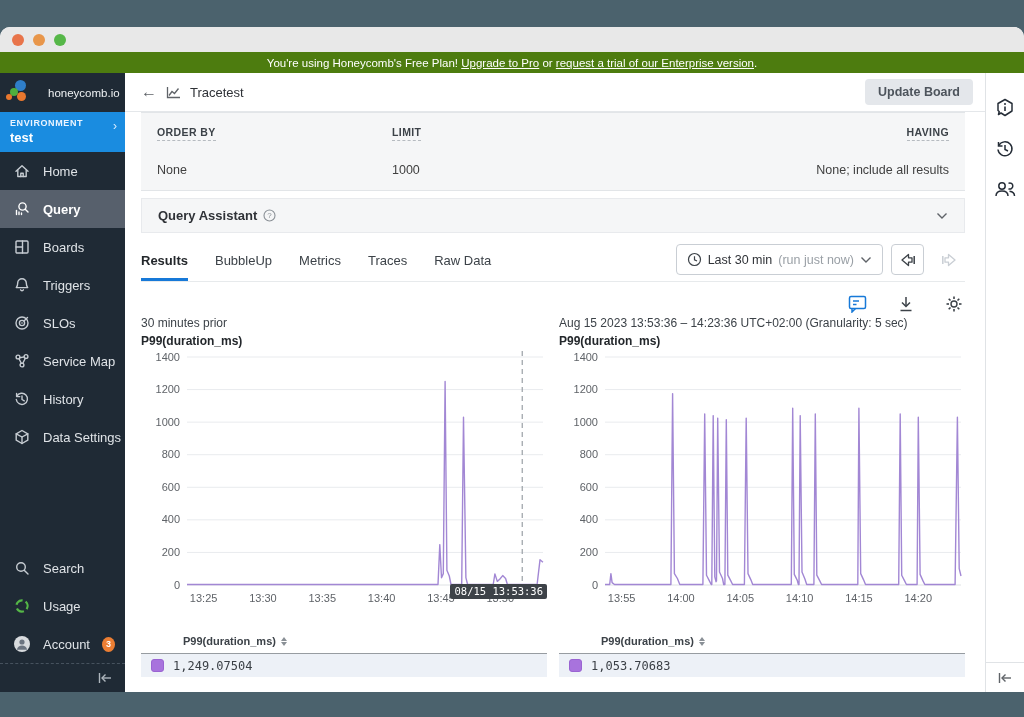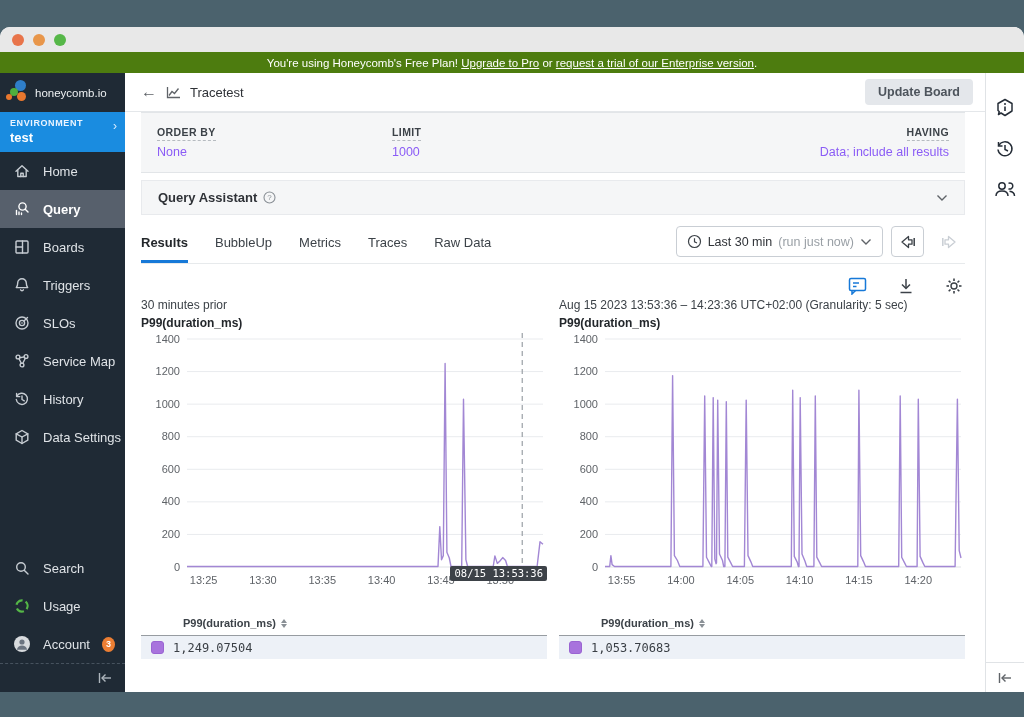--- a/index.html
+++ b/index.html
@@ -14,21 +14,21 @@
   .tl-dot { width:12px; height:12px; border-radius:50%; }
 
   
   .banner { height:21px; background:#4d7c0f; color:#fff; font-size:11.5px; display:flex; align-items:center; justify-content:center; flex:none; white-space:pre; }
   .banner .lnk { text-decoration:underline; cursor:pointer; }
 
   .app { flex:1; display:flex; min-height:0; }
 
   
   .sidebar { width:125px; background:#1f2a35; color:#e6e9ec; display:flex; flex-direction:column; flex:none; }
-  .logo { height:39px; display:flex; align-items:center; padding-left:6px; gap:3px; flex:none; }
+  .logo { height:39px; display:flex; align-items:center; padding-left:6px; gap:16px; flex:none; }
   .logo-dots { position:relative; width:26px; height:28px; flex:none; }
   .logo-dots i { position:absolute; border-radius:50%; }
   .logo-text { font-size:11.5px; color:#eef1f3; }
   .env { background:#1a8ce0; padding:6px 8px 7px 10px; position:relative; flex:none; }
   .env-label { font-size:9px; font-weight:bold; letter-spacing:.6px; color:#eaf4ff; }
   .env-name { font-size:13px; font-weight:bold; color:#fff; margin-top:2px; }
   .env-chevron { position:absolute; right:8px; top:7px; font-size:12px; color:#d8ecff; }
   .nav { flex:none; }
   .nav-item { height:38px; display:flex; align-items:center; padding-left:13px; gap:12px; font-size:13px; color:#dfe3e7; cursor:pointer; }
   .nav-item.active { background:#57606c; font-weight:bold; color:#fff; }
@@ -44,21 +44,21 @@
   .hdr { height:39px; display:flex; align-items:center; padding:0 12px 0 16px; border-bottom:1px solid #e4e7ea; gap:9px; flex:none; }
   .back { font-size:16px; color:#5f6368; cursor:pointer; line-height:1; }
   .hdr-title { font-size:13px; color:#2f3237; }
   .update-btn { margin-left:auto; background:#e4e7eb; color:#4d545c; font-size:12.5px; font-weight:bold; padding:6px 13px; border-radius:4px; border:none; cursor:pointer; font-family:inherit; }
 
   .content { flex:1; padding:0 20px 0 16px; overflow:hidden; position:relative; }
 
   .summary { background:#f5f6f7; border-top:1px solid #e2e5e8; border-bottom:1px solid #e2e5e8; padding:9px 16px 13px; display:flex; }
   .sum-col1 { width:235px; } .sum-col2 { width:175px; } .sum-col3 { flex:1;text-align:right; }
   .sum-label { font-size:10.5px; font-weight:bold; color:#3c4248; letter-spacing:.4px; display:inline-block; border-bottom:1px dashed #b6bbc0; padding-bottom:2px; }
-  .sum-value { font-size:12.5px; color:#8b5cf6; margin-top:4px; }
+  .sum-value { font-size:12.5px; color:#404040; margin-top:22px; }
 
   .qa { background:#f5f6f7; border:1px solid #e8eaed; margin-top:7px; padding:9px 16px; display:flex; align-items:center; gap:6px; cursor:pointer; }
   .qa-title { font-size:13px; font-weight:bold; color:#2f3237; }
   .qa-chevron { margin-left:auto; color:#5f6368; display:flex; }
   .help-ic { color:#8a9096; display:flex; }
 
   .tabs-row { display:flex; align-items:flex-end; border-bottom:1px solid #e7eaec; margin-top:5px; }
   .tab { padding:15px 0 10px; margin-right:27px; font-size:13px; color:#3c4248; border-bottom:3px solid transparent; cursor:pointer; }
   .tab.active { font-weight:bold; color:#23272b; border-bottom-color:#1779d8; }
   .time-controls { margin-left:auto; display:flex; align-items:center; gap:8px; padding-bottom:6px; }
@@ -274,21 +274,21 @@
           <div class="sum-col1">
             <span class="sum-label">ORDER BY</span>
             <div class="sum-value">None</div>
           </div>
           <div class="sum-col2">
             <span class="sum-label">LIMIT</span>
             <div class="sum-value">1000</div>
           </div>
           <div class="sum-col3">
             <span class="sum-label">HAVING</span>
-            <div class="sum-value">Data; include all results</div>
+            <div class="sum-value">None; include all results</div>
           </div>
         </div>
 
         <div class="qa">
           <span class="qa-title">Query Assistant</span>
           <span class="help-ic">
             <svg width="13" height="13" viewBox="0 0 13 13">
                 <circle cx="6.5" cy="6.5" r="5.5" fill="none" stroke="currentColor" stroke-width="1.1"></circle>
                 <text x="6.5" y="9.4" font-size="8" text-anchor="middle" fill="currentColor" font-family="Liberation Sans,sans-serif">?</text>
               </svg>

